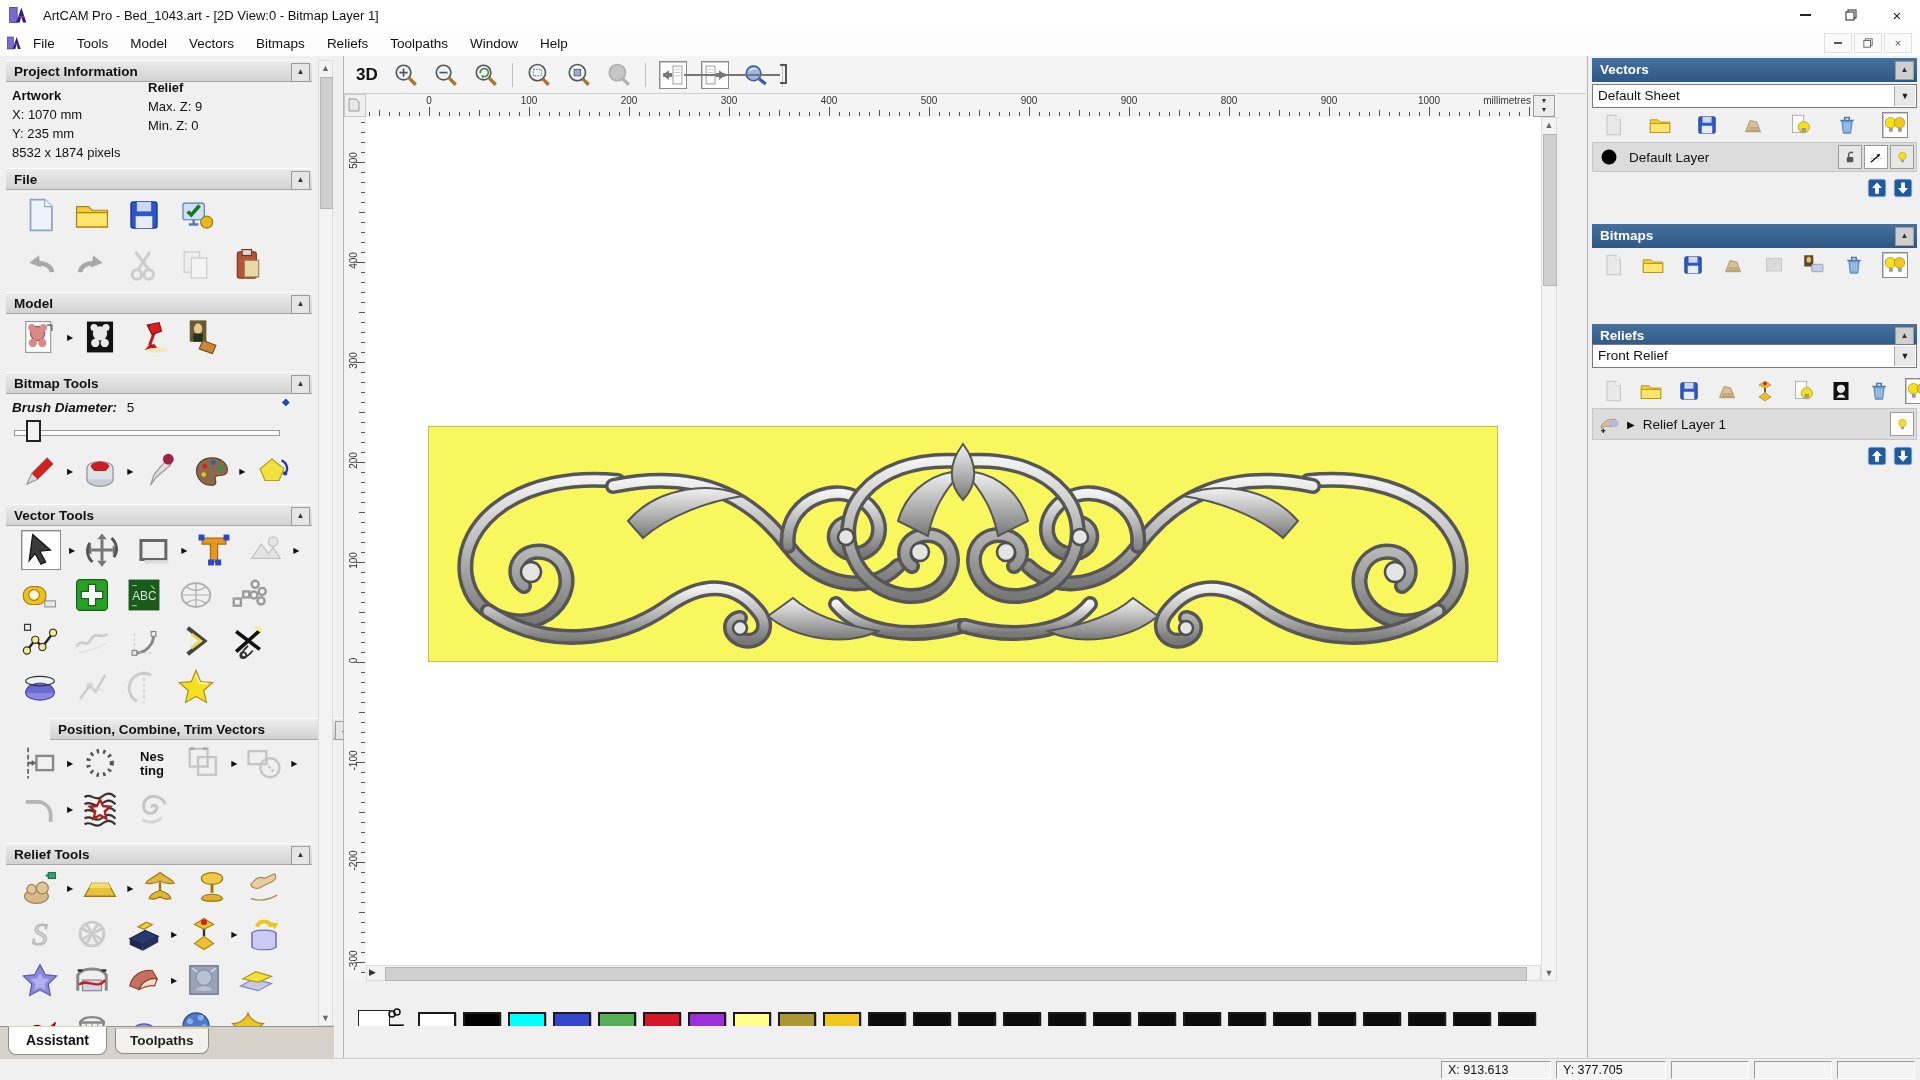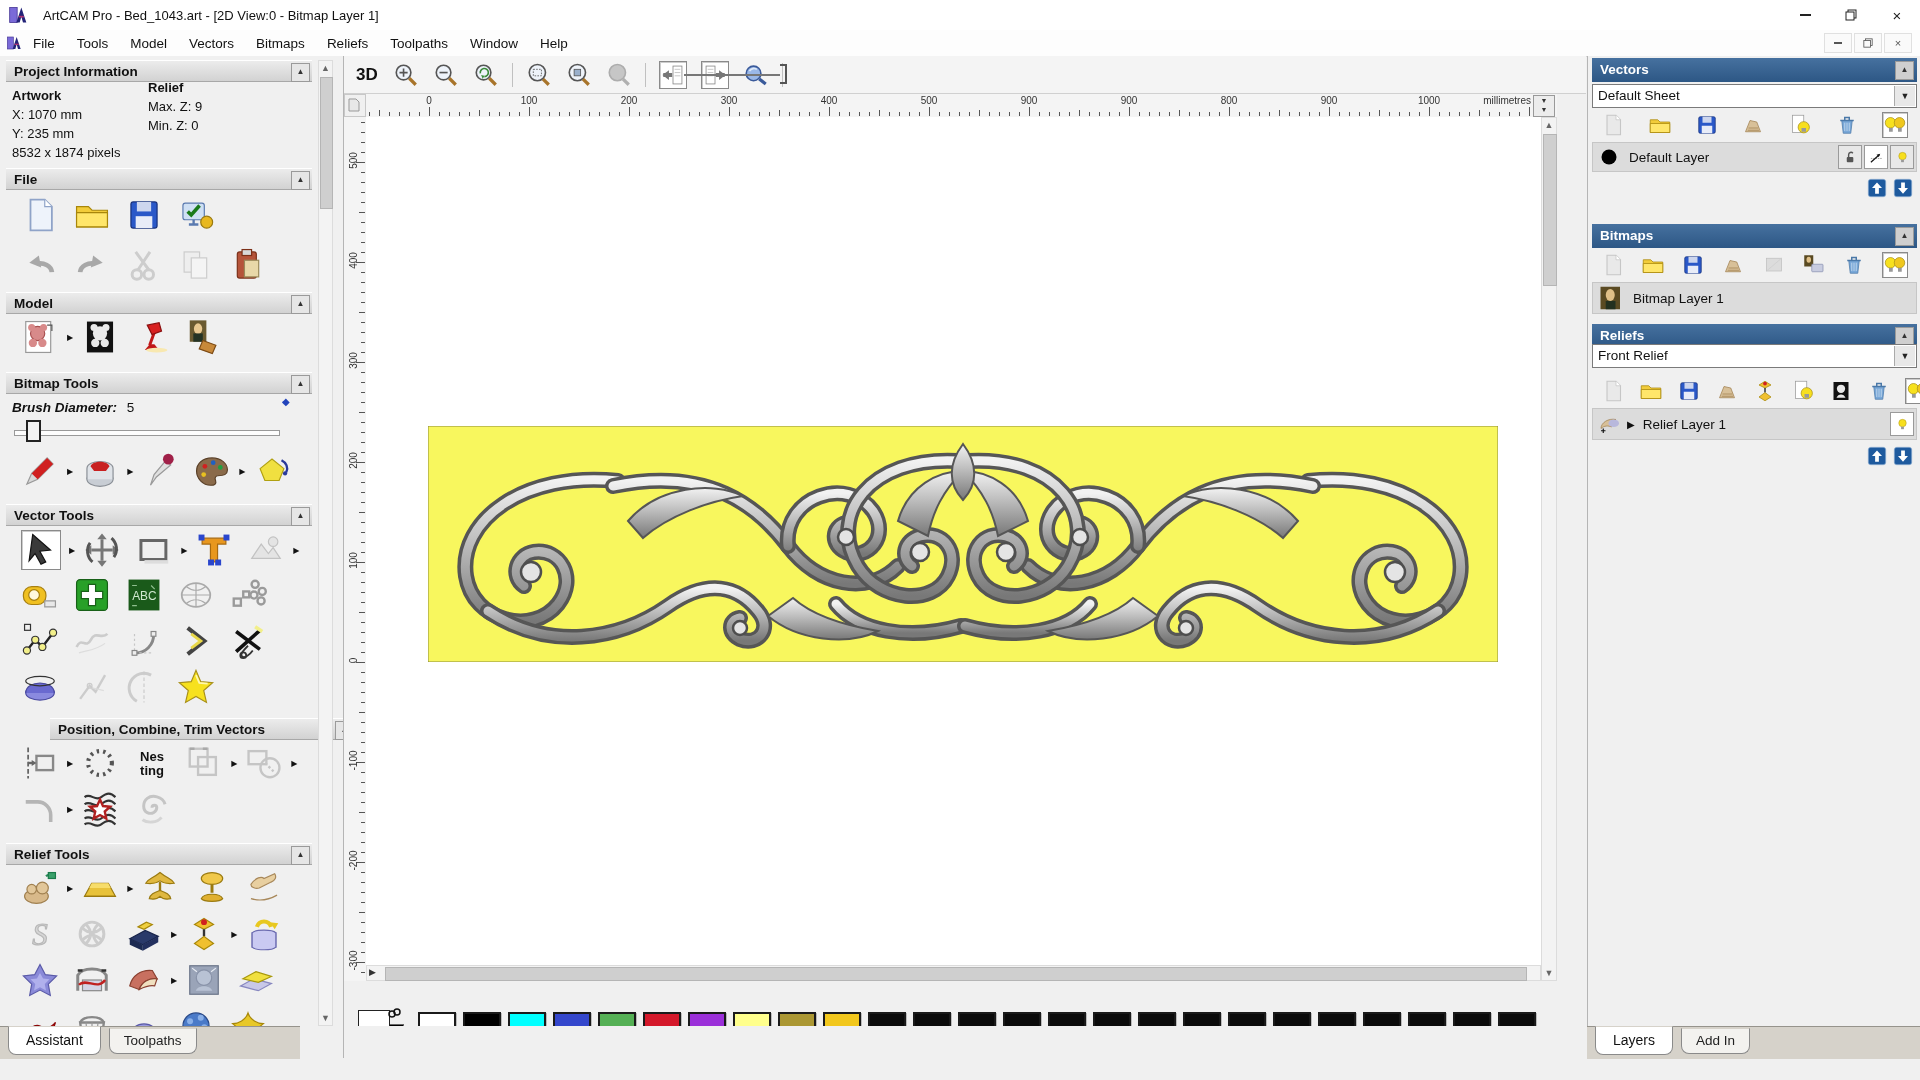--- a/index.html
+++ b/index.html
@@ -1220,28 +1220,20 @@
         </span>
         <span class="tool pressed">
           <svg width="24" height="24" viewBox="0 0 32 32">
             <circle cx="10" cy="13" r="7" fill="#f7e11e" stroke="#a8901a"></circle>
             <rect x="8" y="20" width="5" height="5" fill="#999"></rect>
             <circle cx="22" cy="13" r="7" fill="#f0c81e" stroke="#a8901a"></circle>
             <rect x="20" y="20" width="5" height="5" fill="#999"></rect>
           </svg>
         </span>
       </div>
-    <div class="lrow" style="top:226px;height:32px;">
-      <svg width="24" height="26" viewBox="0 0 32 32" style="margin-left:6px;">
-        <rect x="2" y="1" width="26" height="30" fill="#5a4a22"></rect>
-          <ellipse cx="15" cy="12" rx="6" ry="8" fill="#e0c088"></ellipse>
-          <path d="M9 20h13v11H9z" fill="#23301f"></path>
-        </svg>
-      <span style="margin-left:10px;">Bitmap Layer 1</span>
-    </div>
 
     <div class="bluehdr" style="top:268px;">
       <span>Reliefs</span>
       <span class="colbtn">▲</span>
     </div>
     <div class="combo" style="top:288px;">
       <span>Front Relief</span>
       <span class="dd">▼</span>
     </div>
     <div class="ricons" style="top:322px;">
@@ -1367,19 +1359,27 @@
         <div class="swatch" style="left: 884px; background: rgb(11, 11, 11);"></div>
         <div class="swatch" style="left: 929px; background: rgb(11, 11, 11);"></div>
         <div class="swatch" style="left: 974px; background: rgb(11, 11, 11);"></div>
         <div class="swatch" style="left: 1019px; background: rgb(11, 11, 11);"></div>
         <div class="swatch" style="left: 1064px; background: rgb(11, 11, 11);"></div>
         <div class="swatch" style="left: 1109px; background: rgb(11, 11, 11);"></div>
         <div class="swatch" style="left: 1154px; background: rgb(11, 11, 11);"></div>
       </div>
   </div>
 
-  <div class="abs tabstrip" style="left:0;top:1026px;width:300px;height:32px;" id="lefttabs"><span class="tab">Assistant</span><span class="tab inactive">Toolpaths</span></div>
-
-  <div class="abs tabstrip" style="left:1587px;top:1026px;width:333px;height:32px;" id="righttabs"><span class="tab">Layers</span><span class="tab inactive">Add In</span></div>
+  <div class="abs tabstrip" style="left:0;top:1026px;width:334px;height:32px;font-weight:bold;" id="lefttabs"><span class="tab">Assistant</span><span class="tab inactive">Toolpaths</span></div>
+
 
   <div class="abs" style="left:344px;top:1026px;width:1243px;height:32px;background:#f0f0f0;"></div>
 
+  <div class="abs" id="statusbar">
+    <span class="scell" style="min-width:110px;">X: 913.613</span>
+    <span class="scell" style="min-width:110px;">Y: 377.705</span>
+    <span id="statusextras" style="display:flex;">
+        <span class="scell" style="min-width: 78px;"></span>
+        <span class="scell" style="min-width: 78px;"></span>
+        <span class="scell" style="min-width: 78px;"></span>
+      </span>
+  </div>
 </div>
 
 </body></html>

